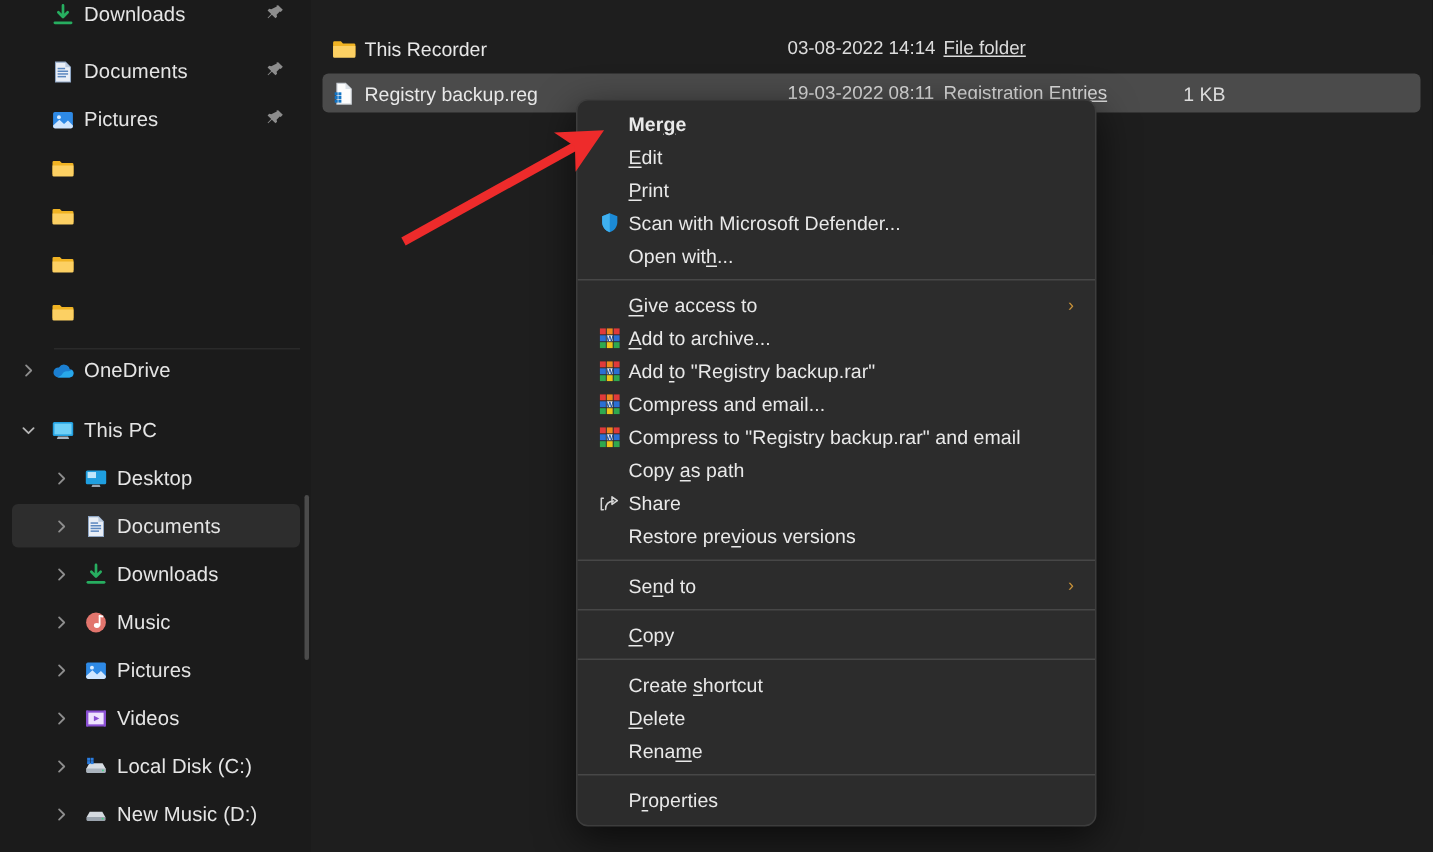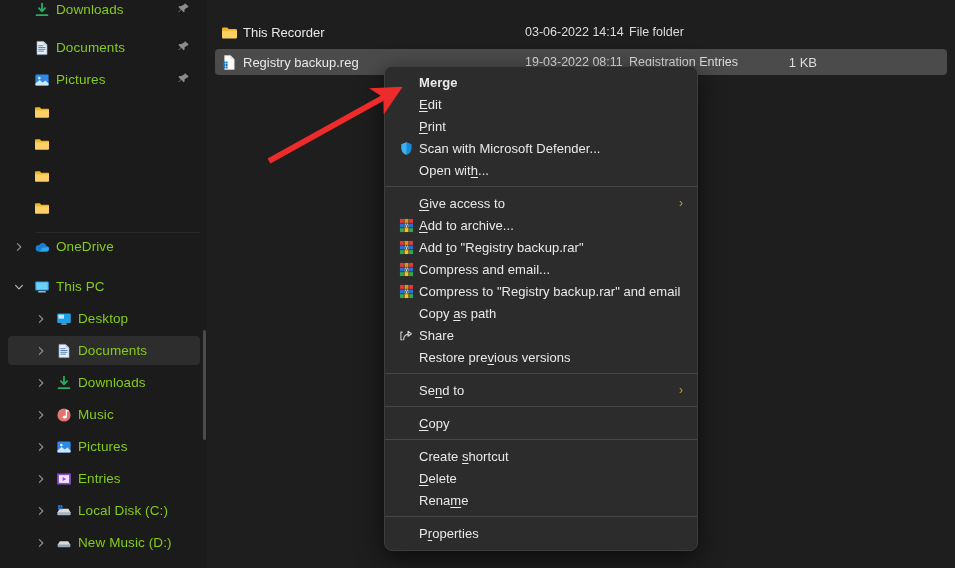--- a/index.html
+++ b/index.html
@@ -20,21 +20,21 @@
     position:absolute; left:8px; width:192px; height:29px;
     display:flex; align-items:center; border-radius:4px;
   }
   .sb-row.sel{ background:#2d2d2d; }
   .sb-chev{
     width:22px; flex:0 0 22px; display:flex; align-items:center; justify-content:center;
     color:#9b9b9b; font-size:11px; line-height:1;
   }
   .sb-ico{ width:24px; flex:0 0 24px; display:flex; align-items:center; justify-content:center; }
   .sb-label{
-    color:#84cc16; font-size:13.5px; letter-spacing:.1px; white-space:nowrap;
+    color:#e5e5e5; font-size:13.5px; letter-spacing:.1px; white-space:nowrap;
     padding-left:2px;
   }
   .sb-pin{
     position:absolute; right:10px; top:50%; transform:translateY(-50%);
     color:#8d8d8d; font-size:12px;
   }
   .sb-sep{
     position:absolute; left:36px; width:164px; height:1px; background:#2a2a2a;
   }
   .sb-scroll{
@@ -47,26 +47,26 @@
     position:absolute; left:207px; top:0; right:0; bottom:0; background:#1e1e1e;
   }
   .frow{
     position:absolute; left:8px; right:8px; height:26px;
     display:flex; align-items:center; border-radius:4px;
   }
   .frow.sel{ background:#4b4b4b; }
   .f-ico{ width:28px; flex:0 0 28px; display:flex; align-items:center; justify-content:center; }
   .f-name{ color:#e8e8e8; font-size:13px; white-space:nowrap; }
   .f-date{ position:absolute; left:310px; color:#dcdcdc; font-size:12.5px; white-space:nowrap;}
-  .f-type{ position:absolute; left:414px; color:#dcdcdc; font-size:12.5px; white-space:nowrap;}
+  .f-type{ position:absolute; left:414px; color:#dcdcdc; font-size:12.5px; white-space:nowrap;text-decoration:underline;}
   .f-size{ position:absolute; left:560px; width:42px; text-align:right; color:#dcdcdc; font-size:13px;}
 
   
   .ctx{
-    position:absolute; left:384px; top:66px; width:314px; height:485px;
+    position:absolute; left:384px; top:66px; width:347px; height:485px;
     background:#2c2c2c; border:1px solid #3d3d3d; border-radius:8px;
     box-shadow:0 8px 26px rgba(0,0,0,.62);
     padding:4px 0; overflow:hidden;
   }
   .mi{
     position:relative; height:22px; display:flex; align-items:center;
     padding:0 10px 0 8px; cursor:default;
   }
   .mi-ico{
     width:26px; flex:0 0 26px; display:flex; align-items:center; justify-content:center;
@@ -329,21 +329,21 @@
                 <rect x="1.4" y="2.6" width="13.2" height="10.8" rx="1.2" fill="#8a4fd3"></rect>
                 <rect x="2.8" y="4.1" width="10.4" height="7.8" fill="#efe3ff"></rect>
                 <path d="M6.6 6.1 10.2 8l-3.6 1.9z" fill="#8a4fd3"></path>
                 <g fill="#8a4fd3">
                   <rect x="1.4" y="2.6" width="1.4" height="10.8"></rect>
                   <rect x="13.2" y="2.6" width="1.4" height="10.8"></rect>
                 </g>
               </svg>
             </span>
           </span>
-          <span class="sb-label">Entries</span>
+          <span class="sb-label">Videos</span>
         </div>
         <div class="sb-row" style="top: 496px; padding-left: 22px;">
           <span class="sb-chev">
             <svg width="10" height="10" viewBox="0 0 10 10">
               <path d="M3.4 1.6 6.8 5 3.4 8.4" stroke="#8e8e8e" stroke-width="1.2" fill="none" stroke-linecap="round" stroke-linejoin="round"></path>
             </svg>
           </span>
           <span class="sb-ico">
             <span class="ico" style="display: inline-flex; align-items: center; justify-content: center; width: 16px; height: 16px;">
               <svg width="16" height="16" viewBox="0 0 16 16">
@@ -387,21 +387,21 @@
         <div class="frow" style="top: 19px;">
           <span class="f-ico">
             <span class="ico" style="display: inline-flex; align-items: center; justify-content: center; width: 17px; height: 17px;">
               <svg width="17" height="17" viewBox="0 0 16 16">
                 <path d="M1 4.2a.9.9 0 0 1 .9-.9h4l1.3 1.4h6.9a.9.9 0 0 1 .9.9v6.3a.9.9 0 0 1-.9.9H1.9a.9.9 0 0 1-.9-.9z" fill="#f0b323"></path>
                 <path d="M1 6.3h14v6.5a.9.9 0 0 1-.9.9H1.9a.9.9 0 0 1-.9-.9z" fill="#fcd063"></path>
               </svg>
             </span>
           </span>
           <span class="f-name">This Recorder</span>
-          <span class="f-date">03-06-2022 14:14</span>
+          <span class="f-date">03-08-2022 14:14</span>
           <span class="f-type">File folder</span>
           <span class="f-size"></span>
         </div>
         <div class="frow sel" style="top: 49px;">
           <span class="f-ico">
             <span class="ico" style="display: inline-flex; align-items: center; justify-content: center; width: 17px; height: 17px;">
               <svg width="17" height="17" viewBox="0 0 16 16">
                 <path d="M3.4 1.5h5.4L12.4 5v9.5H3.4z" fill="#fdfdfd" stroke="#c9ced4" stroke-width=".7"></path>
                 <path d="M8.8 1.5 12.4 5H8.8z" fill="#dde3e9"></path>
                 <g fill="#1273c4">

